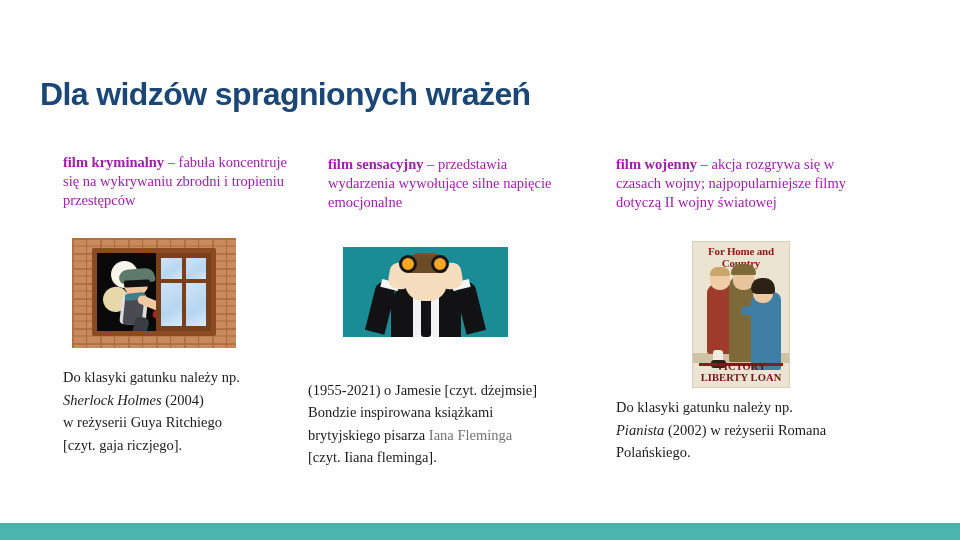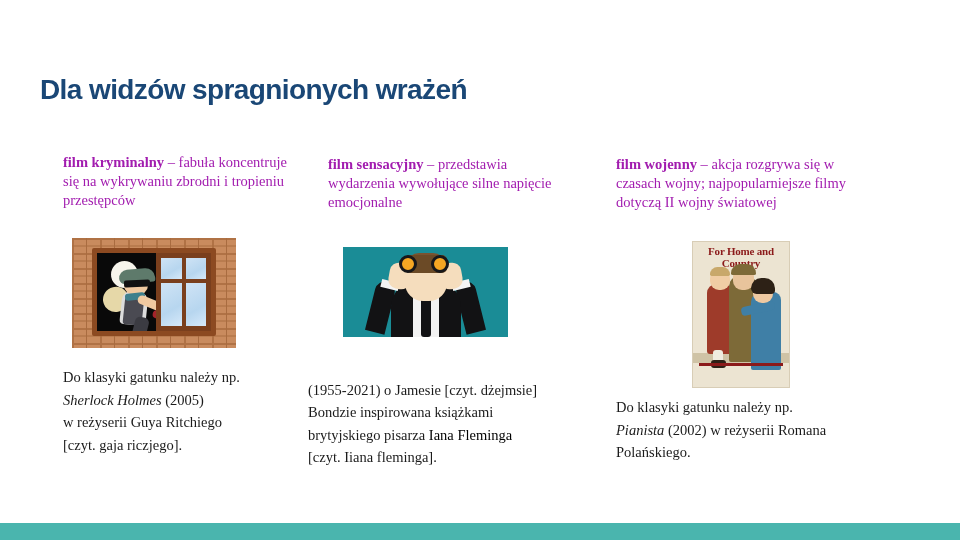--- a/index.html
+++ b/index.html
@@ -20,21 +20,21 @@
     background: #ffffff;
   }
 
   
   .slide-title {
     position: absolute;
     left: 40px;
     top: 55px;
     font-family: "Liberation Sans", sans-serif;
     font-weight: bold;
-    font-size: 28px;
+    font-size: 32px;
     letter-spacing: -0.6px;
     color: #1a4776;
     white-space: nowrap;
     text-align: right;
   }
 
   
   .footer-bar {
     position: absolute;
     left: 0;
@@ -65,21 +65,21 @@
     position: absolute;
   }
   .example-text {
     position: absolute;
     font-family: "Liberation Serif", serif;
     font-size: 14.5px;
     line-height: 22.5px;
     color: #1b1b1b;
   }
   .example-text i { font-style: italic; }
-  .muted { color: #000000; }
+  .muted { color: #737373; }
 
   .ex-1 { left: 63px;  top: 366px; width: 250px; }
   .ex-2 { left: 308px; top: 356px; width: 270px; }
   .ex-3 { left: 616px; top: 396px; width: 270px; }
 
   
   .img1 {
     left: 72px; top: 238px; width: 164px; height: 110px;
     overflow: hidden;
   }
@@ -458,21 +458,21 @@
           <div class="pane"></div>
           <div class="pane"></div>
           <div class="pane"></div>
         </div>
       </div>
     </div>
   </div>
 
   <div class="example-text ex-1">
     <span>Do klasyki gatunku należy np.</span><br>
-    <i>Sherlock Holmes</i><span> (2005)</span><br>
+    <i>Sherlock Holmes</i><span> (2004)</span><br>
     <span>w reżyserii  Guya Ritchiego</span><br>
     <span>[czyt. gaja riczjego].</span>
   </div>
 
   <div class="column col-2">
     <p class="genre-def">
       <b>film sensacyjny</b><span> – </span><span>przedstawia wydarzenia wywołujące silne napięcie emocjonalne</span>
     </p>
   </div>
 
@@ -518,20 +518,21 @@
     <div class="p-soldier"></div>
     <div class="p-woman"></div>
     <div class="p-arm"></div>
     <div class="p-child-head"></div>
     <div class="p-child-hair"></div>
     <div class="p-soldier-head"></div>
     <div class="p-helmet"></div>
     <div class="p-woman-head"></div>
     <div class="p-woman-hair"></div>
     <div class="poster-bottom-rule"></div>
+    <div class="poster-bottom">VICTORY LIBERTY LOAN</div>
   </div>
 
   <div class="example-text ex-3">
     <span>Do klasyki gatunku należy np.</span><br>
     <i>Pianista</i><span> (2002) w reżyserii  Romana</span><br>
     <span>Polańskiego.</span>
   </div>
 
   <div class="footer-bar"></div>
 </div>

